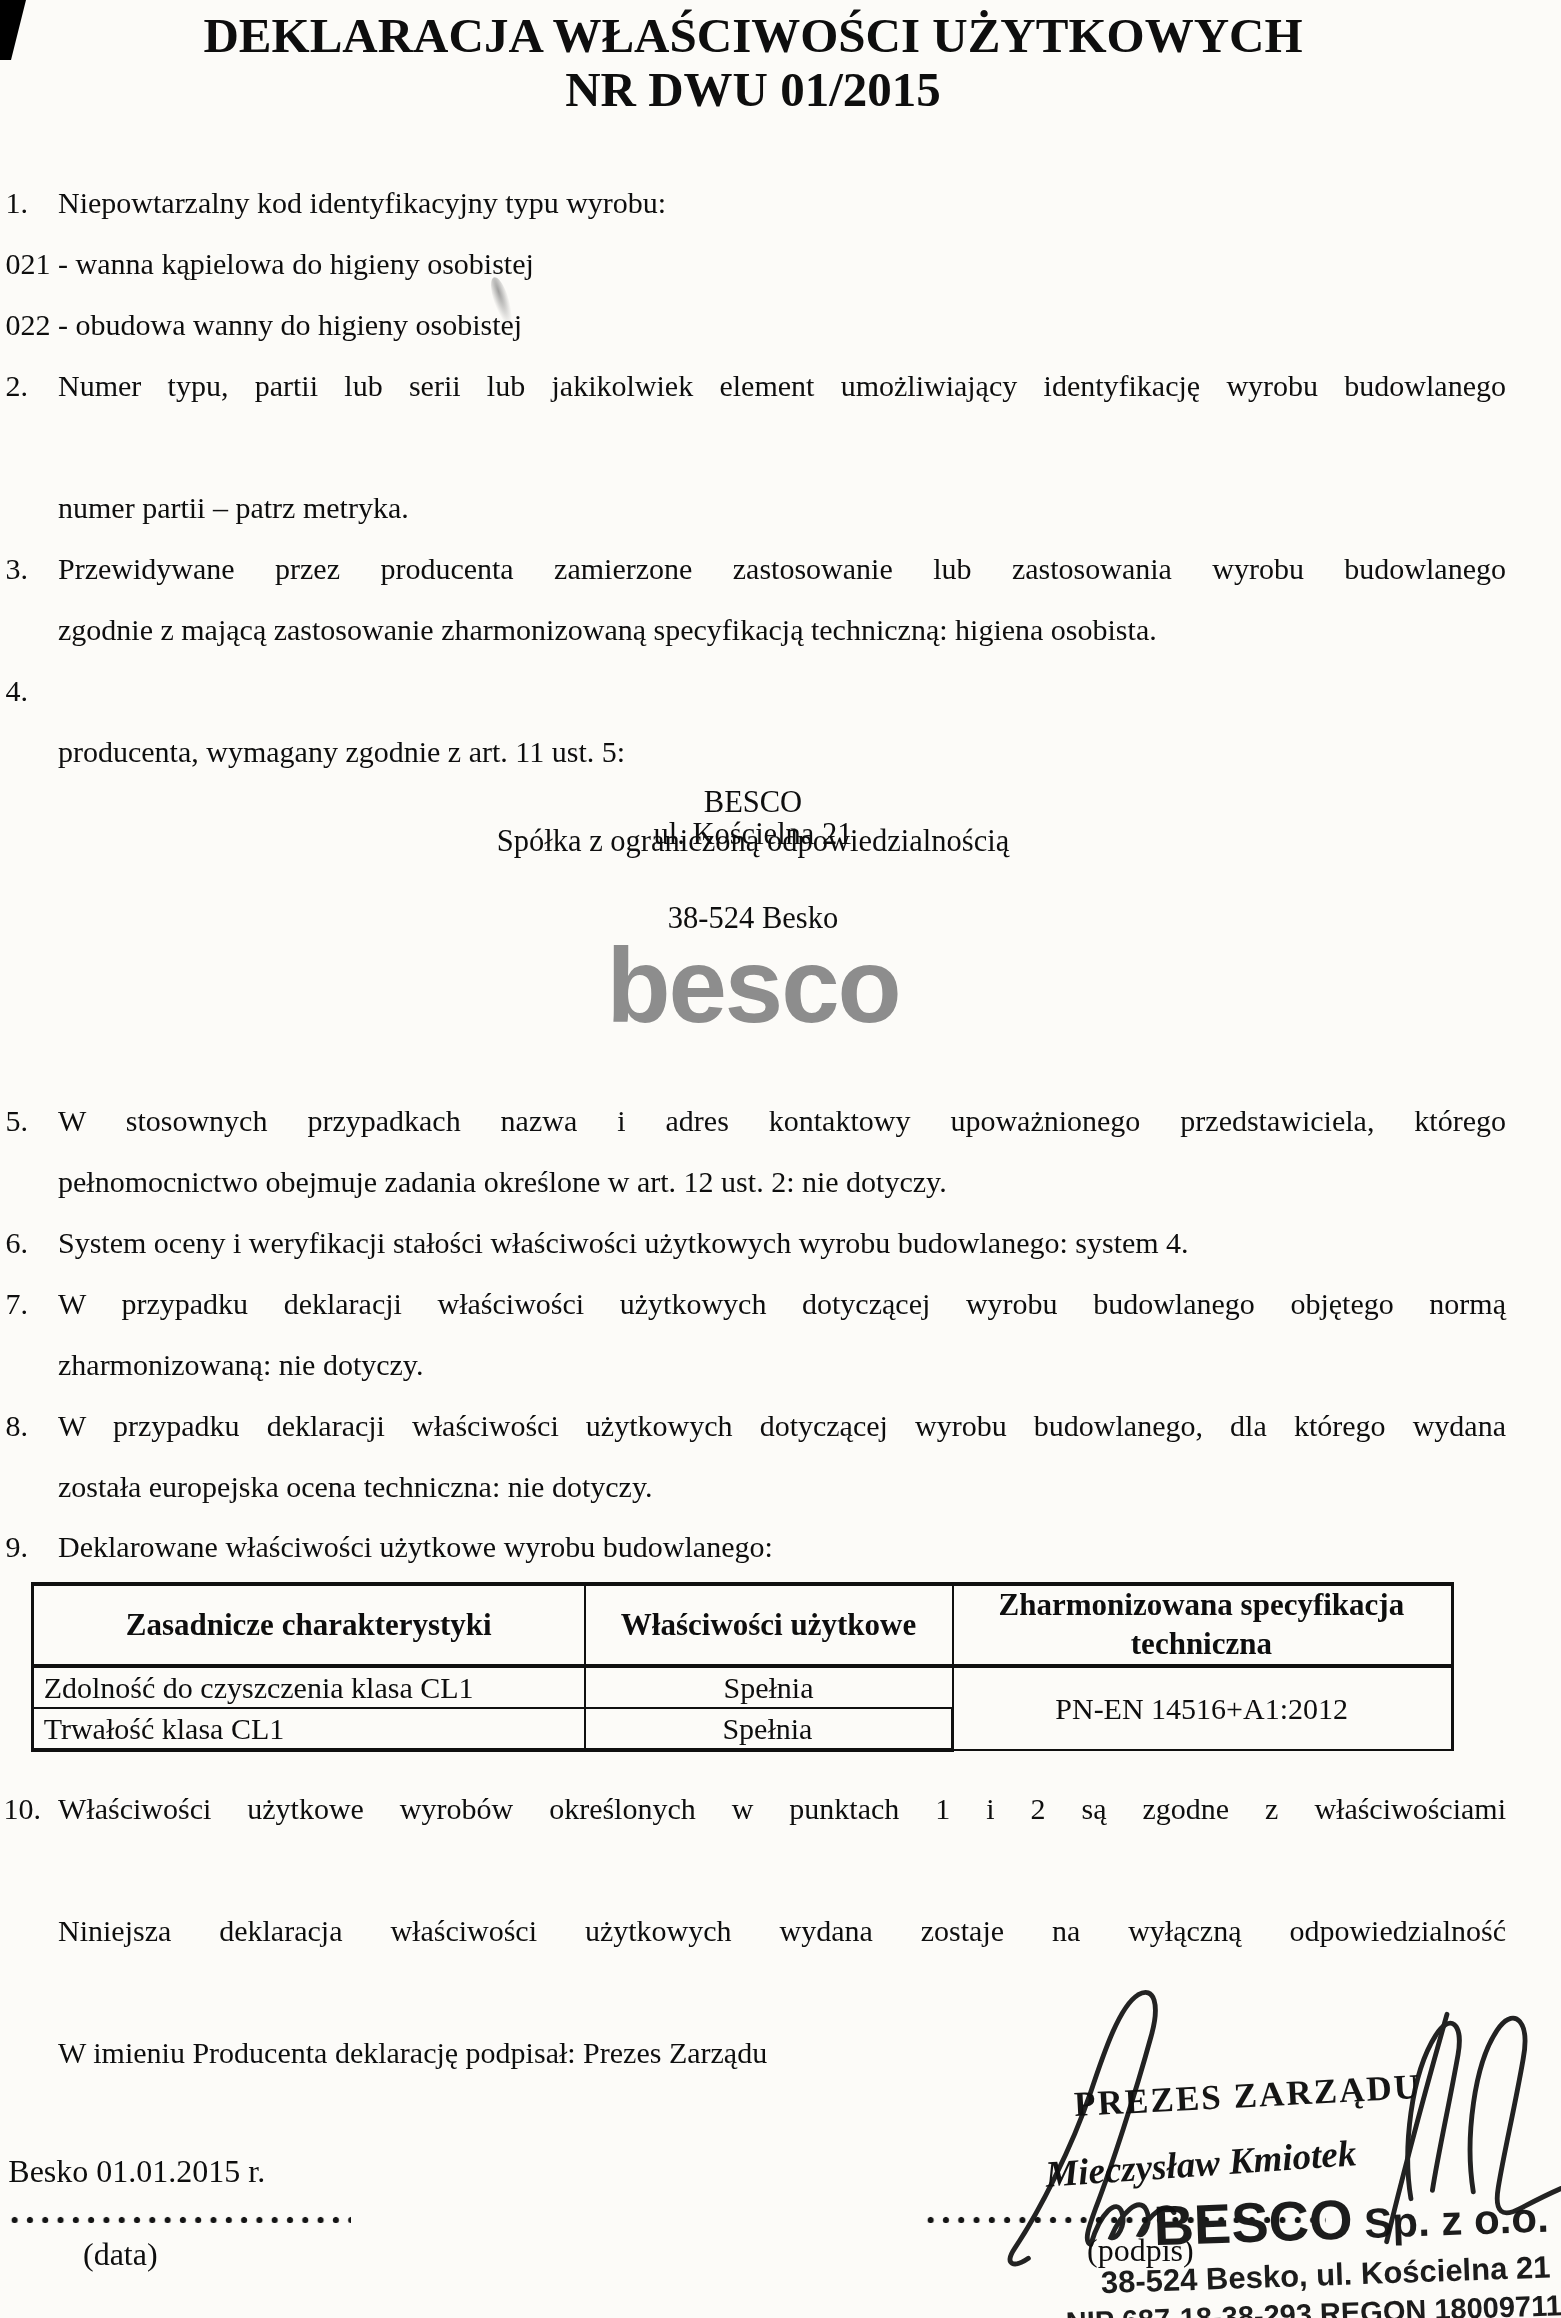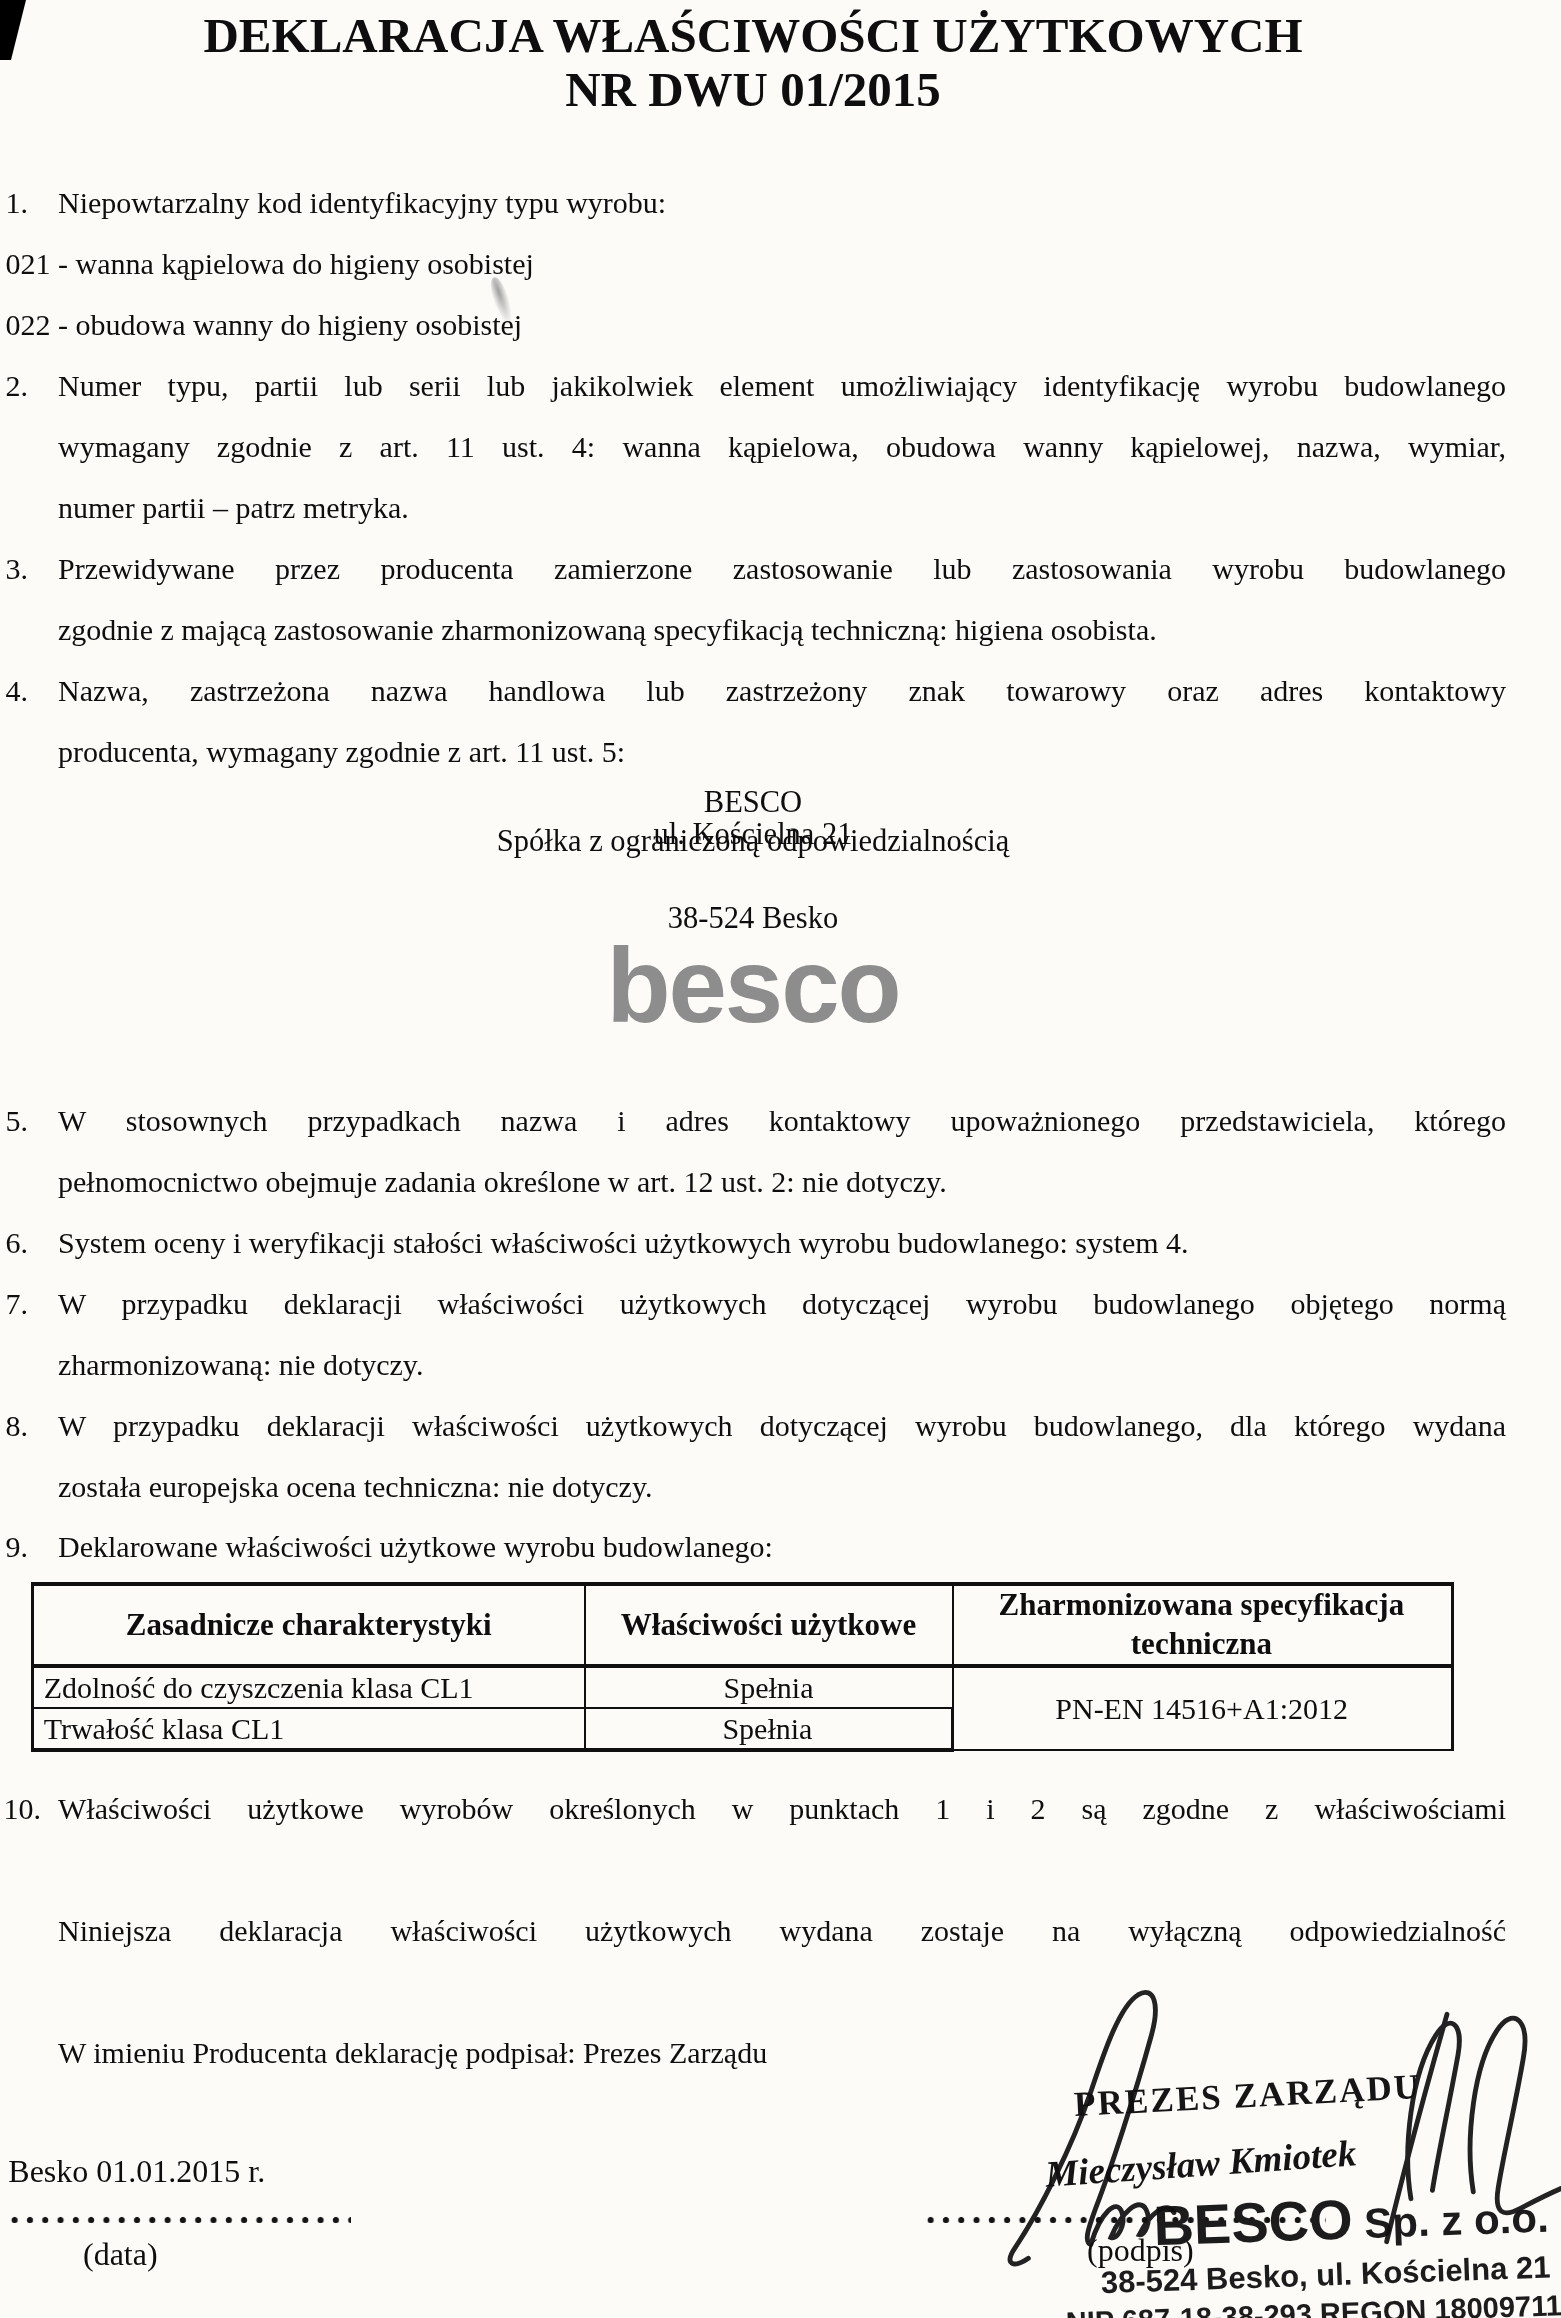--- a/index.html
+++ b/index.html
@@ -110,29 +110,27 @@
   <div class="title" style="top:61px">NR DWU 01/2015</div>
 
   <div class="num" style="top:182px">1.</div>
   <div class="ln" style="top:182px">Niepowtarzalny kod identyfikacyjny typu wyrobu:</div>
 
   <div class="ln code" style="top:243px">021 - wanna kąpielowa do higieny osobistej</div>
   <div class="ln code" style="top:304px">022 - obudowa wanny do higieny osobistej</div>
 
   <div class="num" style="top:365px">2.</div>
   <div class="ln just" style="top:365px">Numer typu, partii lub serii lub jakikolwiek element umożliwiający identyfikację wyrobu budowlanego</div>
-  <div class="ln just" style="top:426px">wymagany zgodnie z art. 11 ust. 4: wanna kąpielowa, obudowa wanny kąpielowej, nazwa, wymiar,</div>
   <div class="ln" style="top:487px">numer partii – patrz metryka.</div>
 
   <div class="num" style="top:548px">3.</div>
   <div class="ln just" style="top:548px">Przewidywane przez producenta zamierzone zastosowanie lub zastosowania wyrobu budowlanego</div>
   <div class="ln" style="top:609px">zgodnie z mającą zastosowanie zharmonizowaną specyfikacją techniczną: higiena osobista.</div>
 
   <div class="num" style="top:670px">4.</div>
-  <div class="ln just" style="top:670px">Nazwa, zastrzeżona nazwa handlowa lub zastrzeżony znak towarowy oraz adres kontaktowy</div>
   <div class="ln" style="top:731px">producenta, wymagany zgodnie z art. 11 ust. 5:</div>
 
   <div class="addr" style="top:783px">BESCO</div>
   <div class="addr" style="top:822px">Spółka z ograniczoną odpowiedzialnością</div>
   <div class="addr" style="top:815px">ul. Kościelna 21</div>
   <div class="addr" style="top:899px">38-524 Besko</div>
   <div class="logo" style="top:941px">besco</div>
 
   <div class="num" style="top:1100px">5.</div>
   <div class="ln just" style="top:1100px">W stosownych przypadkach nazwa i adres kontaktowy upoważnionego przedstawiciela, którego</div>

